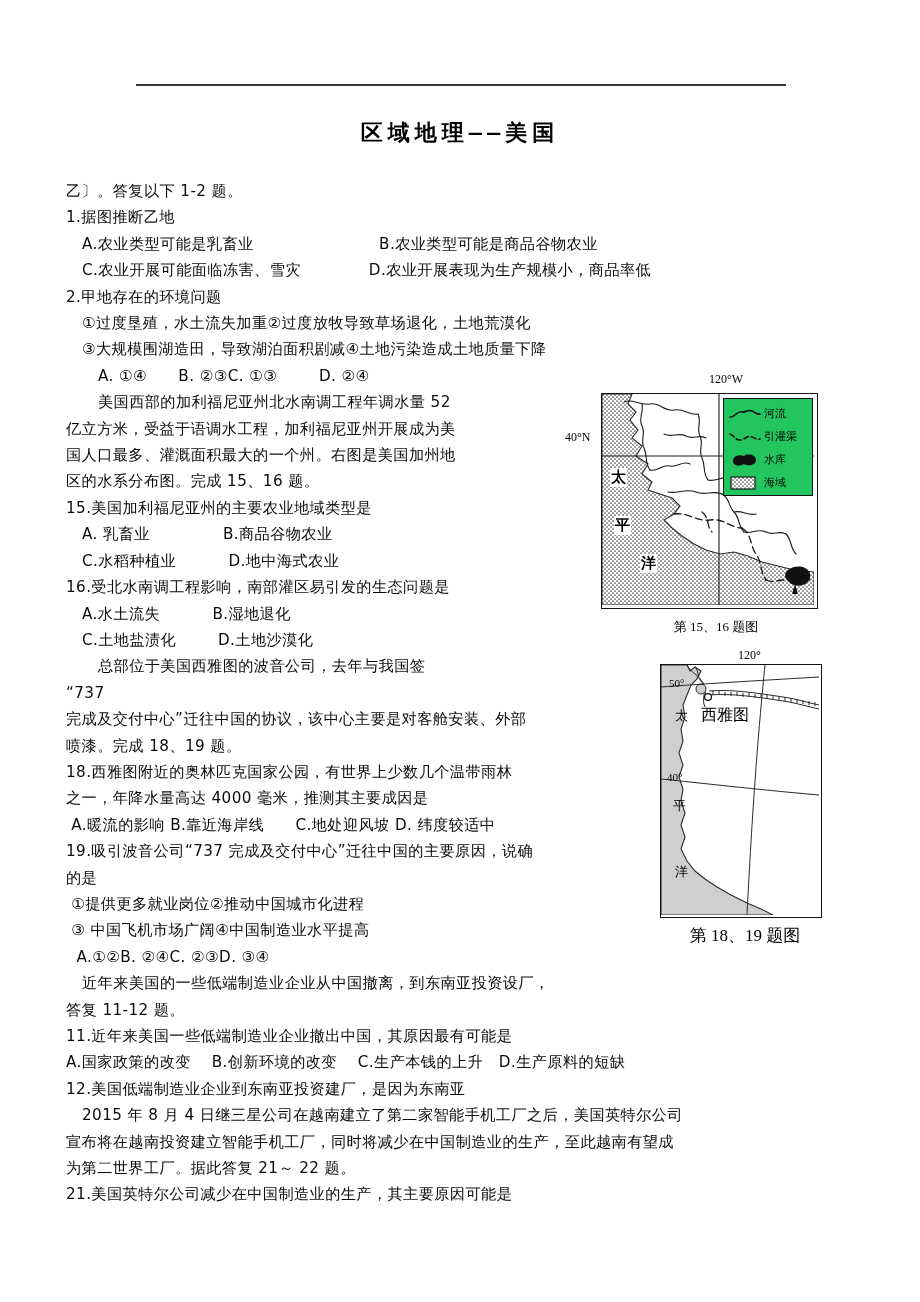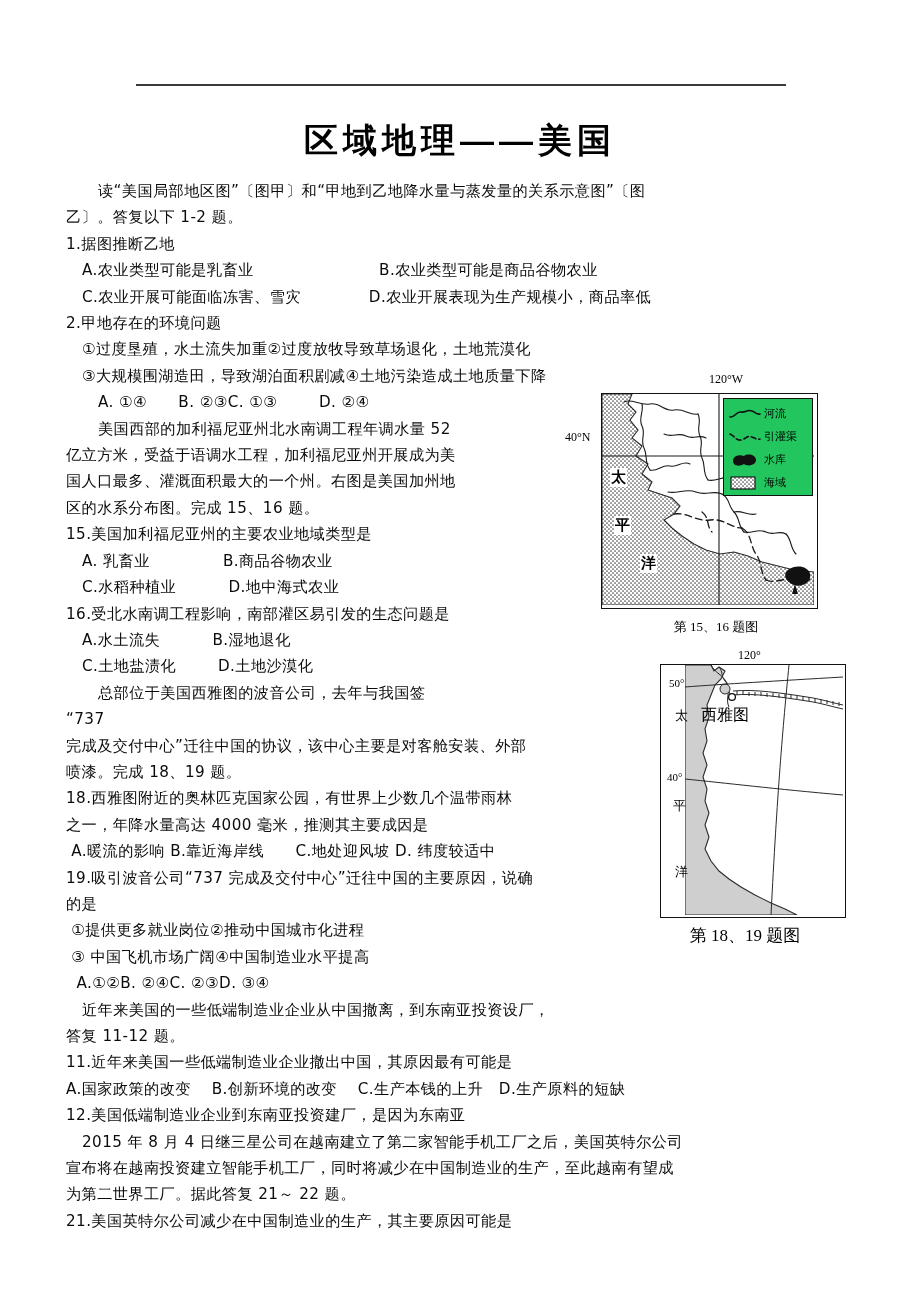--- a/index.html
+++ b/index.html
@@ -25,22 +25,22 @@
     width: 650px;
     height: 0;
     border-top: 2px solid #3a3a3a;
   }
   .doc-title {
     position: absolute;
     left: 0;
     top: 118px;
     width: 920px;
     text-align: center;
-    font-family: Liberation Sans, sans-serif;
-    font-size: 34px;
+    font-family: Liberation Mono, monospace;
+    font-size: 22px;
     font-weight: bold;
     letter-spacing: 5px;
     color: #000;
   }
   .body-col {
     position: absolute;
     left: 66px;
     top: 178px;
     width: 790px;
   }
@@ -140,21 +140,20 @@
   }
   .fig2 .frame {
     position: absolute;
     left: 0px;
     top: 16px;
     width: 160px;
     height: 252px;
     border: 1.2px solid #111;
     background: #fff;
     overflow: hidden;
-    padding-left: 24px;
   }
   .fig2 .cap {
     position: absolute;
     left: -10px;
     top: 276px;
     width: 190px;
     text-align: center;
     font-size: 17px;
     font-family: "Liberation Serif", serif;
   }
@@ -177,21 +176,20 @@
 </head>
 <body>
 
 <div class="page">
 
   <div class="header-rule"></div>
 
   <div class="doc-title">区域地理——美国</div>
 
   <div class="body-col">
-      <div class="ln indent2">读“美国局部地区图”〔图甲〕和“甲地到乙地降水量与蒸发量的关系示意图”〔图</div>
       <div class="ln">乙〕。答复以下 1-2 题。</div>
       <div class="ln">1.据图推断乙地</div>
       <div class="ln indent1">A.农业类型可能是乳畜业                        B.农业类型可能是商品谷物农业</div>
       <div class="ln indent1">C.农业开展可能面临冻害、雪灾             D.农业开展表现为生产规模小，商品率低</div>
       <div class="ln">2.甲地存在的环境问题</div>
       <div class="ln indent1">①过度垦殖，水土流失加重②过度放牧导致草场退化，土地荒漠化</div>
       <div class="ln indent1">③大规模围湖造田，导致湖泊面积剧减④土地污染造成土地质量下降</div>
       <div class="ln indent2">A. ①④      B. ②③C. ①③        D. ②④</div>
       <div class="ln indent2 narrow">美国西部的加利福尼亚州北水南调工程年调水量 52</div>
       <div class="ln narrow">亿立方米，受益于语调水工程，加利福尼亚州开展成为美</div>

